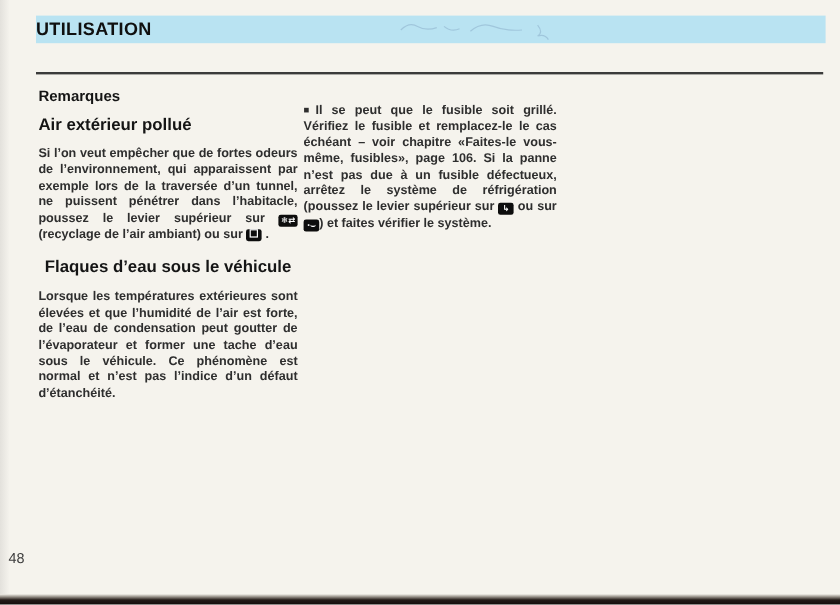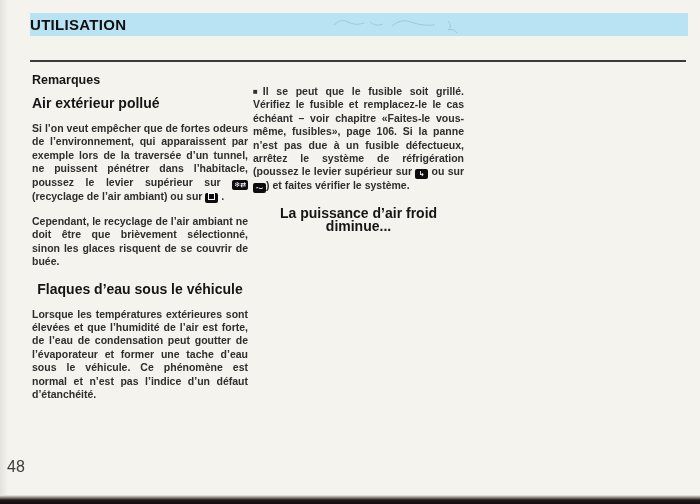--- a/index.html
+++ b/index.html
@@ -15,21 +15,21 @@
   .col{position:absolute;top:73px;color:#2e2e2e;}
   .col-left{left:32px;width:216px;}
   .col-right{left:253px;width:211px;}
   .h2{font-size:12.5px;font-weight:700;color:#151515;margin:0 0 6px 0;}
   .h3{font-size:14px;font-weight:700;color:#151515;margin:10px 0 6px 0;line-height:13px;}
   .p{font-size:10.5px;line-height:13.4px;text-align:justify;margin:12px 0 9px 0;font-weight:bold;}
   .bullet{display:inline-block;font-size:8px;vertical-align:1px;margin-right:5px;}
   .ic{display:inline-block;background:#0d0d0d;color:#ffffff;border-radius:2px;height:10px;line-height:10px;
       font-size:7px;padding:0 2px;min-width:9px;text-align:center;vertical-align:-1px;font-family:"DejaVu Sans",sans-serif;}
   .ic-off-inner{display:inline-block;width:5px;height:5px;border:1px solid #fff;vertical-align:1px;}
-  .page-number{position:absolute;left:7px;top:458px;font-size:16px;color:#3d3d3d;}
+  .page-number{position:absolute;left:7px;top:458px;font-size:12px;color:#3d3d3d;}
   .gap-top{margin-top:14px;text-align:center;}
 </style>
 </head>
 <body>
 
 <div class="page">
   <div class="left-edge"></div>
 
   <div class="header-bar">
     <div class="header-title">UTILISATION</div>
@@ -38,29 +38,27 @@
     <path d="M4 12 q7 -7 14 -3 t16 1 M40 9 q6 5 13 2 M62 13 q9 -8 19 -4 t24 3 M118 8 q5 6 0 9 q6 -2 9 3" stroke="#7d9ebd" fill="none" stroke-width="1" opacity="0.8"></path>
   </svg>
 
   <div class="rule"></div>
 
   <div class="col col-left">
     <div class="h2">Remarques</div>
 
     <div class="h3">Air extérieur pollué</div>
     <p class="p"><span>Si l’on veut empêcher que de fortes odeurs de l’environnement, qui apparaissent par exemple lors de la traversée d’un tunnel, ne puissent pénétrer dans l’habitacle, poussez le levier supérieur sur </span><span class="ic">❄⇄</span><span> (recyclage de l’air ambiant) ou sur </span><span class="ic"><span class="ic-off-inner"></span></span><span> .</span></p>
-    <p class="p">Cependant, le recyclage de l’air ambiant ne doit être que brièvement sélectionné, sinon les glaces risquent de se couvrir de buée.</p>
 
     <div class="h3 gap-top">Flaques d’eau sous le véhicule</div>
     <p class="p">Lorsque les températures extérieures sont élevées et que l’humidité de l’air est forte, de l’eau de condensation peut goutter de l’éva­porateur et former une tache d’eau sous le véhicule. Ce phénomène est normal et n’est pas l’indice d’un défaut d’étanchéité.</p>
   </div>
 
   <div class="col col-right">
 
     <p class="p"><span class="bullet">■</span><span>Il se peut que le fusible soit grillé. Vérifiez le fusible et remplacez-le le cas échéant – voir chapitre «Faites-le vous-même, fusibles», page 106. Si la panne n’est pas due à un fusi­ble défectueux, arrêtez le système de réfri­gération (poussez le levier supérieur sur </span><span class="ic">↳</span><span> ou sur </span><span class="ic">·⌣</span><span>) et faites vérifier le système.</span></p>
 
-    <div class="h3 gap-top">La puissance d’air froid diminue...</div>
   </div>
 
   <div class="page-number">48</div>
 
   <div class="bottom-edge"></div>
 </div>
 
 </body></html>

